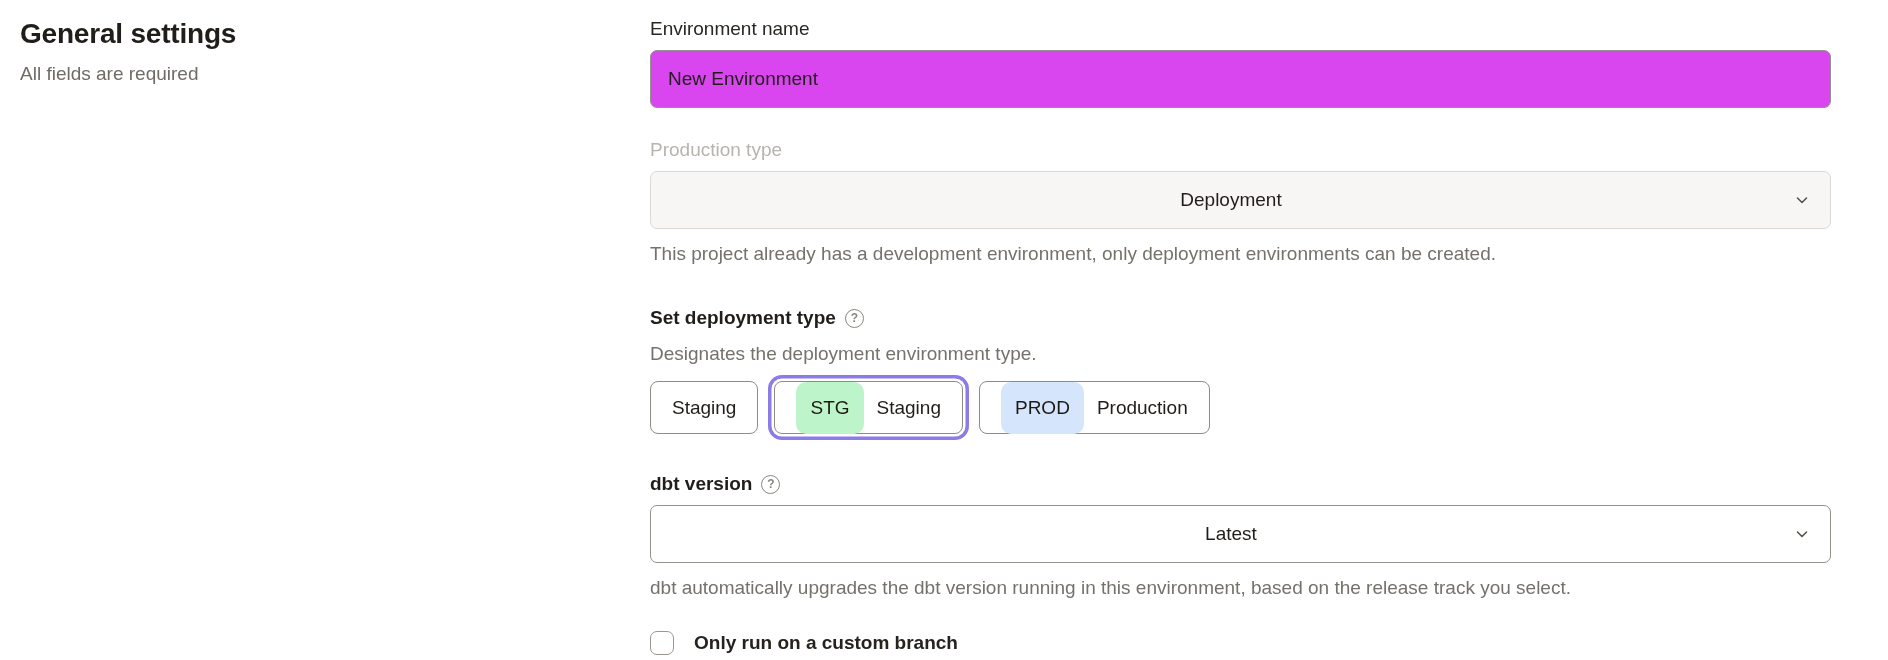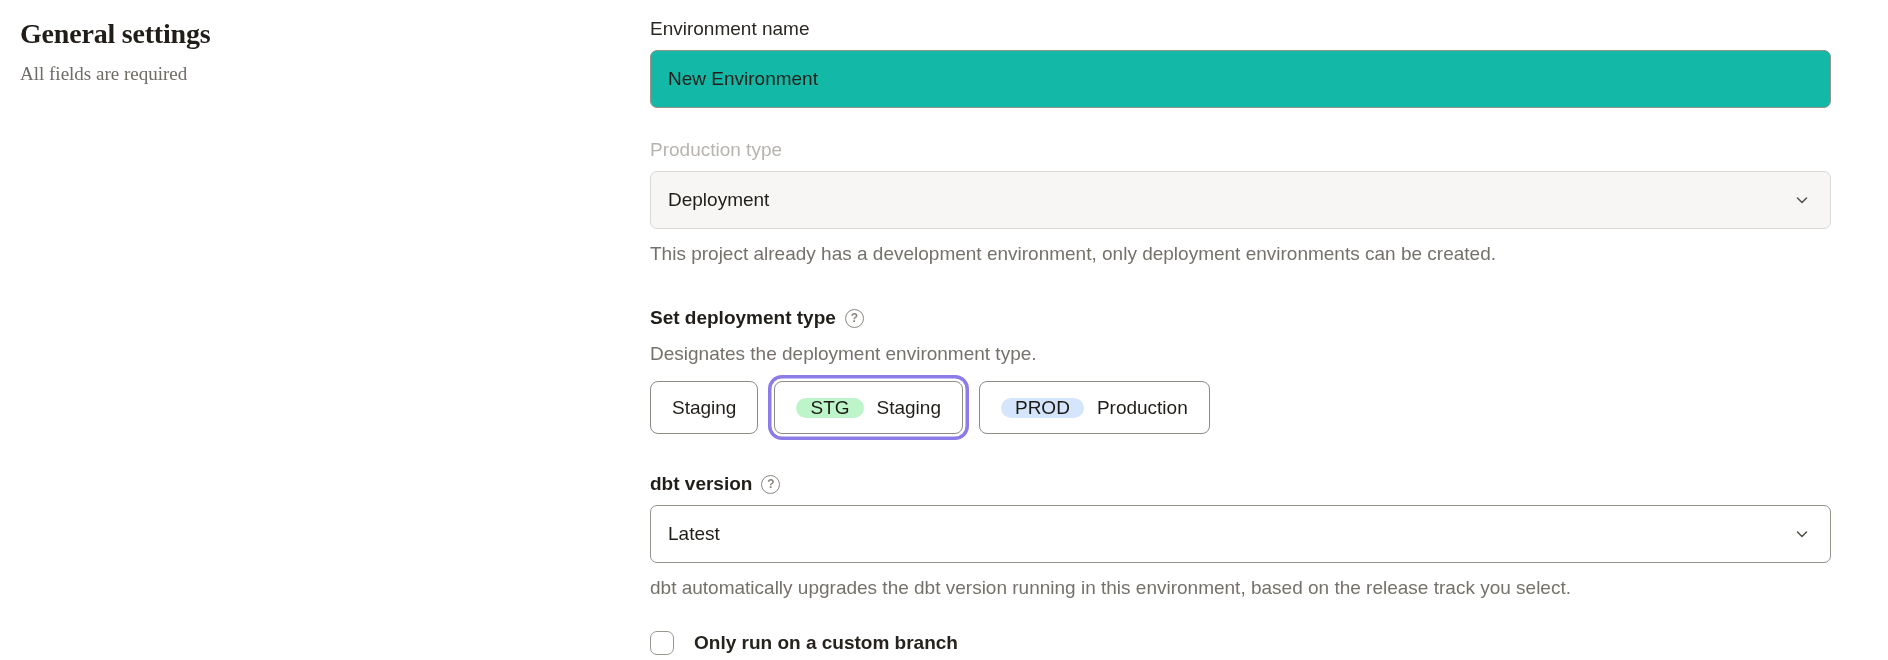--- a/index.html
+++ b/index.html
@@ -7,55 +7,55 @@
   body {
     width: 1888px; height: 660px;
     font-family: "Liberation Sans", "DejaVu Sans", sans-serif;
     color: #26231e;
     position: relative;
     overflow: hidden;
   }
   .page { position: absolute; inset: 0; }
 
   
-  .left-col { position: absolute; left: 20px; top: 16px; width: 560px; font-family: Liberation Serif, serif; }
+  .left-col { position: absolute; left: 20px; top: 16px; width: 560px; }
   .page-title {
     font-size: 28px; font-weight: 700; color: #211e1a;
     letter-spacing: -0.2px; line-height: 36px;
   }
   .page-subtitle {
     margin-top: 10px; font-size: 19px; color: #6f6b65; line-height: 24px;
   }
 
   
   .form-col { position: absolute; left: 650px; top: 17px; width: 1181px; }
 
   .field-label {
     display: block; font-size: 19px; font-weight: 500; color: #2b2823;
     line-height: 24px;
   }
   .field-label.disabled { color: #b7b4af; }
 
   .text-input {
     margin-top: 9px; width: 100%; height: 58px;
     border: 1px solid #95918b; border-radius: 7px;
-    background: #14b8a6; color: #211e1a;
+    background: #d946ef; color: #211e1a;
     font-family: inherit; font-size: 19px; font-weight: 400;
     padding: 0 17px; outline: none; display: block;
   }
 
   .select {
     margin-top: 9px; width: 100%; height: 58px;
     border-radius: 7px; display: flex; align-items: center;
     padding: 0 20px 0 17px; cursor: pointer;
     font-size: 19px; font-weight: 500; color: #211e1a;
     background: #ffffff; border: 1px solid #95918b;
   }
   .select.disabled { background: #f7f6f5; border-color: #dbd9d5; }
-  .select .select-value { flex: 1 1 auto; }
+  .select .select-value { flex: 1 1 auto; text-align: center; }
   .select .chevron { flex: 0 0 auto; display: flex; align-items: center; color: #57534c; }
 
   .helper-text {
     margin-top: 13px; font-size: 19px; color: #75716b; line-height: 24px;
   }
 
   .section-heading {
     display: flex; align-items: center; gap: 9px;
     font-size: 19px; font-weight: 700; color: #211e1a; line-height: 24px;
   }
@@ -76,21 +76,21 @@
     height: 53px; border-radius: 8px; border: 1px solid #8f8b85;
     background: #ffffff; color: #211e1a; cursor: pointer;
     font-family: inherit; font-size: 19px; font-weight: 500;
     display: inline-flex; align-items: center; gap: 13px; padding: 0 21px;
   }
   .type-btn.selected {
     box-shadow: 0 0 0 2.5px #ffffff, 0 0 0 6px #8b7ce8;
   }
   .type-badge {
     display: inline-flex; align-items: center; justify-content: center;
-    height: 20px; padding: 0 14px; border-radius: 10px;
+    height: 52px; padding: 0 14px; border-radius: 10px;
     font-size: 19px; font-weight: 500; color: #1d1a16;
   }
   .badge-green { background: #bdf4ca; }
   .badge-blue  { background: #d5e5fc; }
 
   .checkbox-row {
     margin-top: 31px; display: flex; align-items: center; gap: 20px;
   }
   .checkbox {
     width: 24px; height: 24px; border-radius: 7px;

